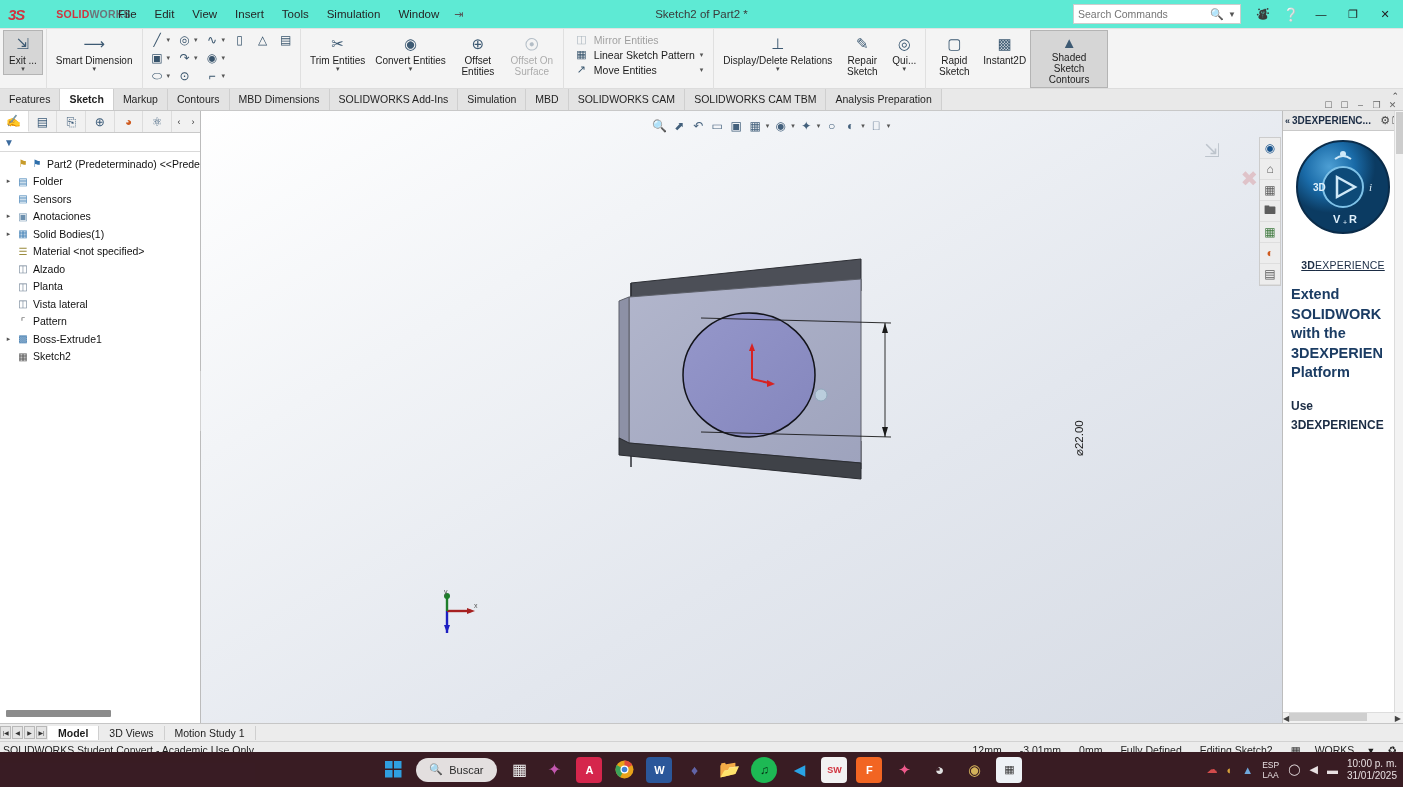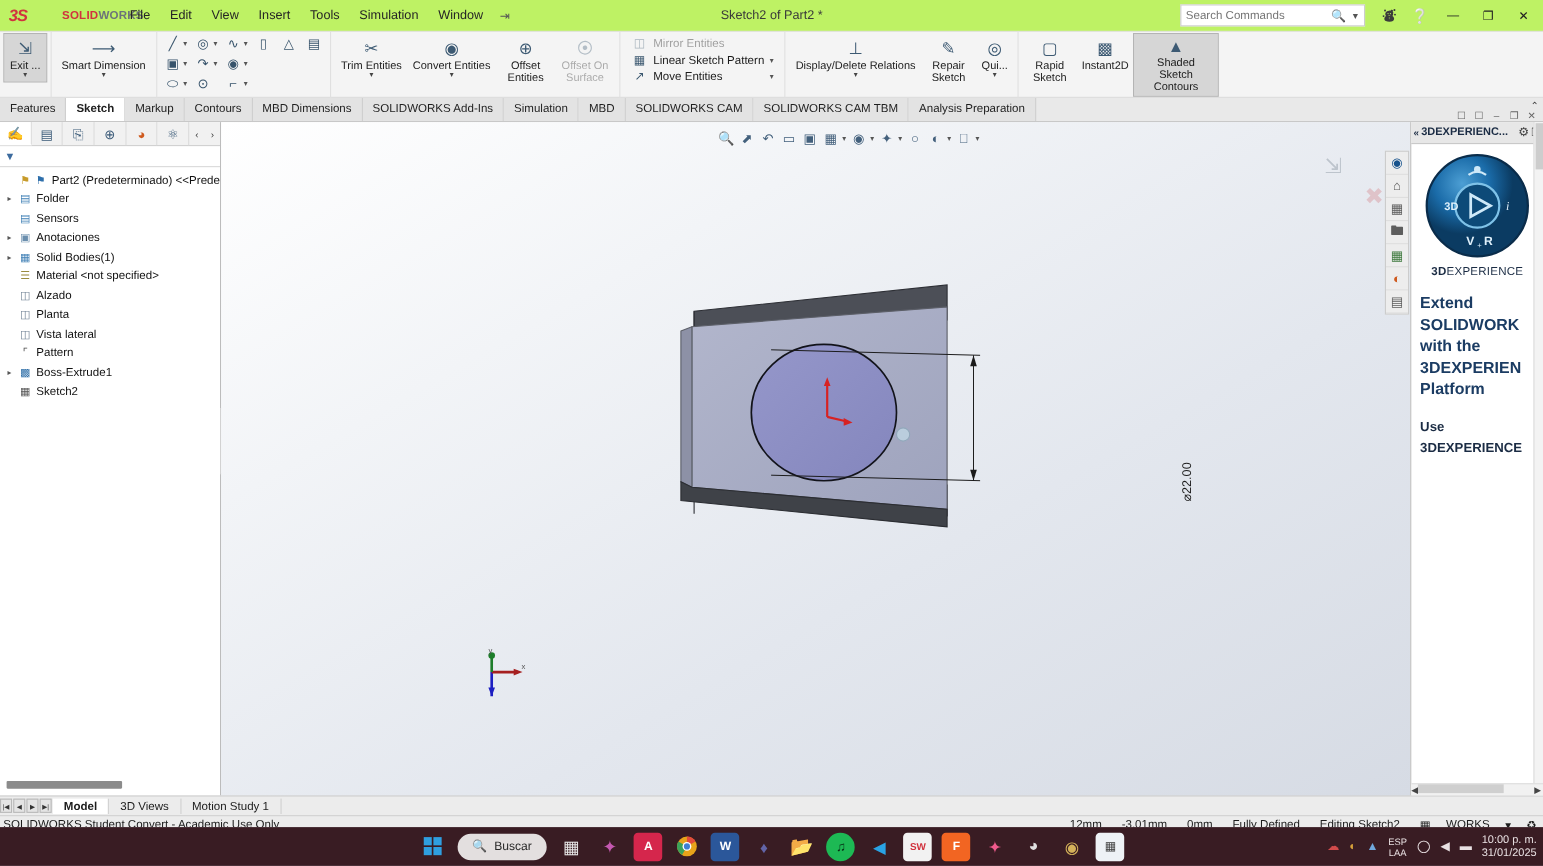--- a/index.html
+++ b/index.html
@@ -7,21 +7,21 @@
   body {
     font-family: "Liberation Sans", sans-serif;
     font-size: 11px;
     color:#1b1b1b;
     background:#3a1f28;
     -webkit-font-smoothing: antialiased;
   }
   .app { position:relative; width:1403px; height:752px; background:#f0f0f0; overflow:hidden; }
 
   
-  .titlebar { position:relative; height:29px; background:#bef264; display:flex; align-items:center;
+  .titlebar { position:relative; height:29px; background:#5eead4; display:flex; align-items:center;
               border-bottom:1px solid #e2e2e2; }
   .sw-logo { display:flex; align-items:center; gap:4px; padding-left:8px; width:105px; }
   .sw-mark { color:#d1333e; font-size:15px; font-weight:bold; font-style:italic; letter-spacing:-1px;}
   .sw-name { font-size:10.5px; font-weight:bold; letter-spacing:.2px; }
   .sw-name .a { color:#d1333e;margin-left:28px; }
   .sw-name .b { color:#6c7479;margin-top:12px; }
   .menubar { display:flex; align-items:center; gap:0px; margin-left:4px; }
   .menubar .mi { padding:3px 9px; font-size:11.5px; color:#252525; cursor:default; }
   .menu-pin { padding:2px 6px; color:#555; font-size:11px;}
   .doc-title { position:absolute; left:0; right:0; text-align:center; font-size:11.5px; color:#3a3a3a; pointer-events:none;}
@@ -104,21 +104,21 @@
 
   
   .taskpane { width:121px; background:#fff; border-left:1px solid #bdbdbd; display:flex; flex-direction:column; position:relative;}
   .tp-head { height:20px; background:#e7e7e7; display:flex; align-items:center; gap:2px; padding:0 2px;
              border-bottom:1px solid #c9c9c9; font-size:10px; font-weight:bold; color:#1b2c44;}
   .tp-head .ch { font-size:9px;}
   .tp-head .gear { margin-left:auto; font-size:11px; color:#444; font-weight:normal;}
   .tp-head .pin { font-size:10px; color:#444; font-weight:normal;}
   .tp-body { flex:1; overflow:hidden; padding:8px 8px 0 8px; position:relative;}
   .tp-logo { display:flex; flex-direction:column; align-items:center; }
-  .tp-brand { font-size:10.5px; letter-spacing:.2px; margin-top:6px; color:#1b2c44;}
+  .tp-brand { font-size:10.5px; letter-spacing:.2px; margin-top:24px; color:#1b2c44;text-decoration:underline;}
   .tp-brand b{font-weight:bold}
   .tp-h1 { font-size:14.5px; font-weight:bold; color:#1b3c63; line-height:19.5px; margin-top:14px;}
   .tp-p { font-size:11.5px; color:#555c63; line-height:19.4px; margin-top:14px;}
   .tp-p b { color:#1f2a36; }
   .tp-h2 { font-size:12px; font-weight:bold; color:#1b2c44; line-height:19px; margin-top:14px;}
   .tp-sb { position:absolute; right:0; top:0; width:9px; height:100%; background:#f3f3f3; border-left:1px solid #dcdcdc;}
   .tp-sb i { position:absolute; left:1px; top:1px; width:7px; height:42px; background:#cdcdcd; display:block;}
   .tp-hsb { position:absolute; left:6px; bottom:2px; height:8px; width:78px; background:#cfcfcf;}
   .tp-hsb-track{ position:absolute; left:0; right:0; bottom:0; height:11px; background:#f1f1f1; border-top:1px solid #ddd;}
   .tp-arrow { position:absolute; bottom:0; font-size:8px; color:#444;}

